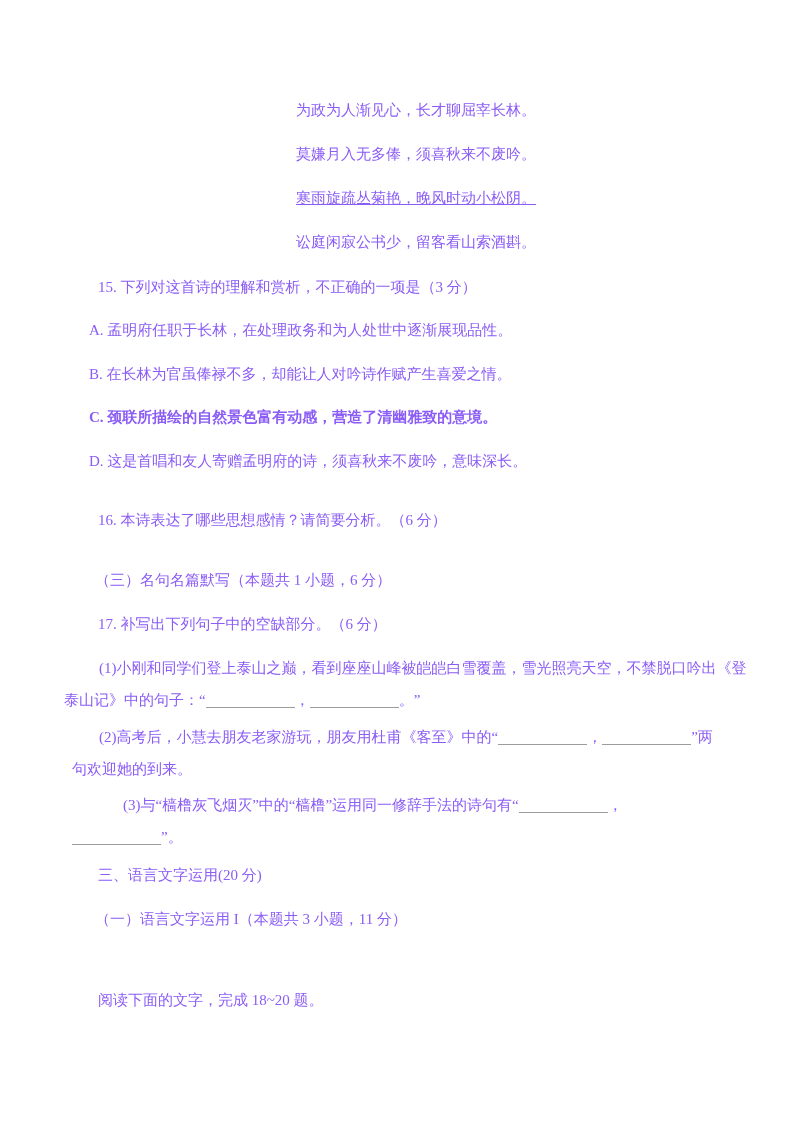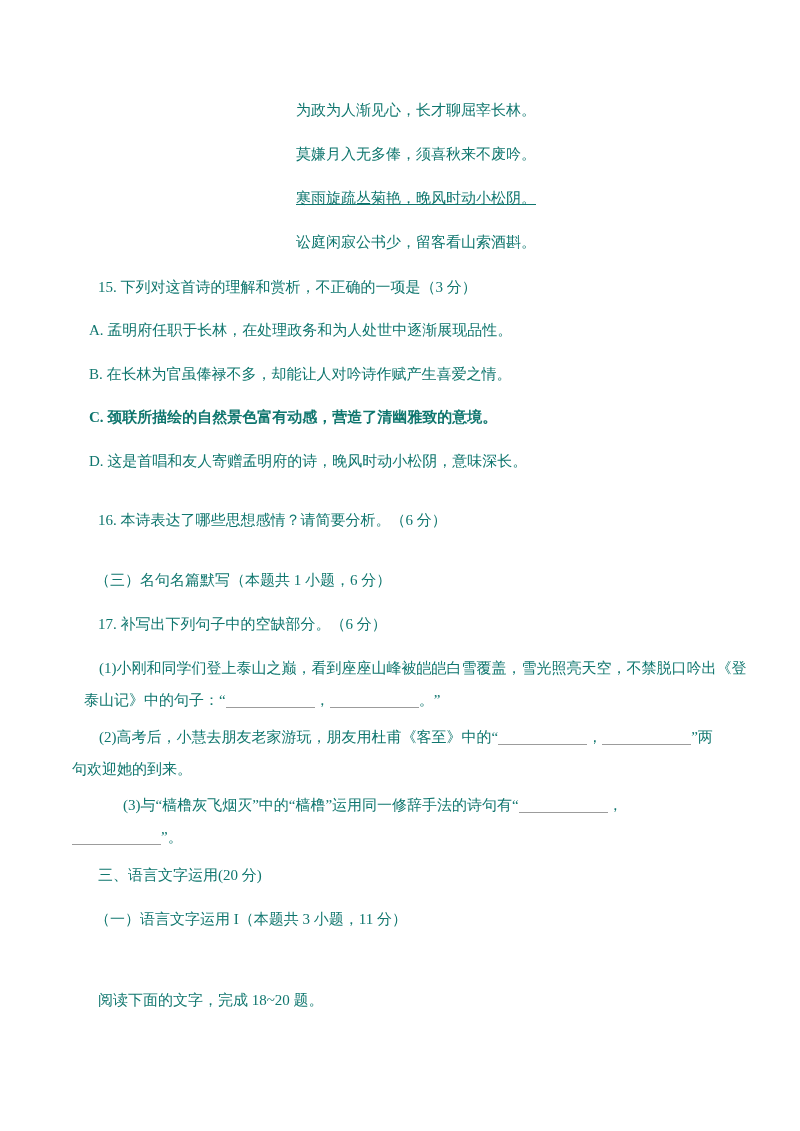--- a/index.html
+++ b/index.html
@@ -10,21 +10,21 @@
     height: 1131px;
     background: #ffffff;
     overflow: hidden;
     font-family: "Liberation Serif", "DejaVu Serif", serif;
   }
   .line {
     position: absolute;
     white-space: nowrap;
     font-size: 15px;
     line-height: 21px;
-    color: #0f766e;
+    color: #8b5cf6;
     letter-spacing: 0px;
   }
   .line.center {
     left: 0;
     right: 0;
     text-align: center;
     padding-left: 32px;
   }
   .blank {
     display: inline-block;
@@ -39,26 +39,26 @@
 <div class="page" style="background: rgb(255, 255, 255); color: rgb(43, 43, 43);">
   <div id="doc-lines">
       <div class="line poem center" style="top: 100px;">为政为人渐见心，长才聊屈宰长林。</div>
       <div class="line poem center" style="top: 144px;">莫嫌月入无多俸，须喜秋来不废吟。</div>
       <div class="line poem center" style="top: 188px; text-decoration: underline;">寒雨旋疏丛菊艳，晚风时动小松阴。</div>
       <div class="line poem center" style="top: 232px;">讼庭闲寂公书少，留客看山索酒斟。</div>
       <div class="line question" style="top: 277px; left: 98px;">15. 下列对这首诗的理解和赏析，不正确的一项是（3 分）</div>
       <div class="line option" style="top: 320px; left: 89px;">A. 孟明府任职于长林，在处理政务和为人处世中逐渐展现品性。</div>
       <div class="line option" style="top: 364px; left: 89px;">B. 在长林为官虽俸禄不多，却能让人对吟诗作赋产生喜爱之情。</div>
       <div class="line option" style="top: 407px; left: 89px; font-weight: bold;">C. 颈联所描绘的自然景色富有动感，营造了清幽雅致的意境。</div>
-      <div class="line option" style="top: 451px; left: 89px;">D. 这是首唱和友人寄赠孟明府的诗，晚风时动小松阴，意味深长。</div>
+      <div class="line option" style="top: 451px; left: 89px;">D. 这是首唱和友人寄赠孟明府的诗，须喜秋来不废吟，意味深长。</div>
       <div class="line question" style="top: 494px; left: 98px; margin-top: 16px;">16. 本诗表达了哪些思想感情？请简要分析。（6 分）</div>
       <div class="line section-header" style="top: 570px; left: 95px;">（三）名句名篇默写（本题共 1 小题，6 分）</div>
       <div class="line question" style="top: 614px; left: 98px;">17. 补写出下列句子中的空缺部分。（6 分）</div>
       <div class="line question" style="top: 658px; left: 99px;">(1)小刚和同学们登上泰山之巅，看到座座山峰被皑皑白雪覆盖，雪光照亮天空，不禁脱口吟出《登</div>
-      <div class="line continuation" style="top: 690px; left: 84px;">泰山记》中的句子：“<span class="blank" style="width: 89px; border-bottom-color: rgb(156, 156, 156);"></span>，<span class="blank" style="width: 89px; border-bottom-color: rgb(156, 156, 156);"></span>。”</div>
+      <div class="line continuation" style="top: 690px; left: 64px;">泰山记》中的句子：“<span class="blank" style="width: 89px; border-bottom-color: rgb(156, 156, 156);"></span>，<span class="blank" style="width: 89px; border-bottom-color: rgb(156, 156, 156);"></span>。”</div>
       <div class="line question" style="top: 727px; left: 99px;">(2)高考后，小慧去朋友老家游玩，朋友用杜甫《客至》中的“<span class="blank" style="width: 89px; border-bottom-color: rgb(156, 156, 156);"></span>，<span class="blank" style="width: 89px; border-bottom-color: rgb(156, 156, 156);"></span>”两</div>
       <div class="line continuation" style="top: 759px; left: 72px;">句欢迎她的到来。</div>
       <div class="line question" style="top: 795px; left: 111px; margin-left: 12px;">(3)与“樯橹灰飞烟灭”中的“樯橹”运用同一修辞手法的诗句有“<span class="blank" style="width: 89px; border-bottom-color: rgb(156, 156, 156);"></span>，</div>
       <div class="line continuation" style="top: 827px; left: 72px;"><span class="blank" style="width: 89px; border-bottom-color: rgb(156, 156, 156);"></span>”。</div>
       <div class="line section-header" style="top: 865px; left: 98px;">三、语言文字运用(20 分)</div>
       <div class="line sub-header" style="top: 909px; left: 95px;">（一）语言文字运用 I（本题共 3 小题，11 分）</div>
       <div class="line instruction" style="top: 990px; left: 98px;">阅读下面的文字，完成 18~20 题。</div>
     </div>
 </div>
 

